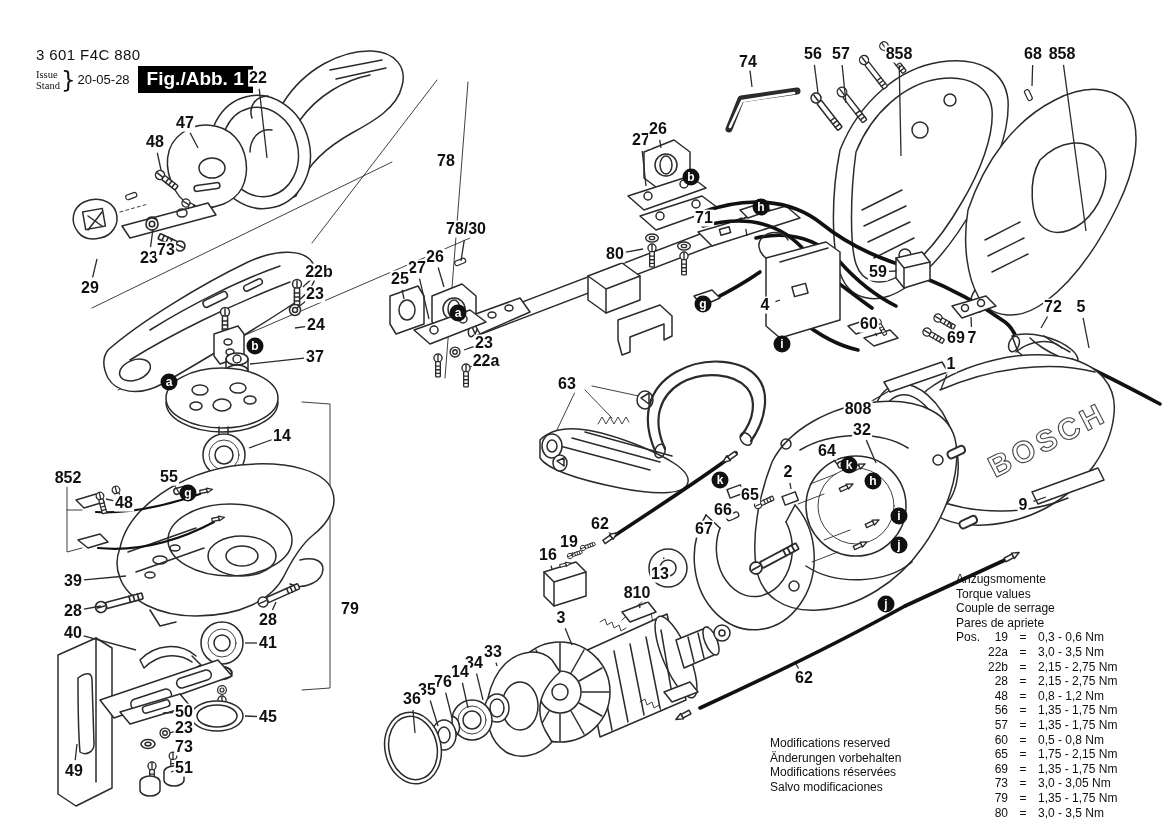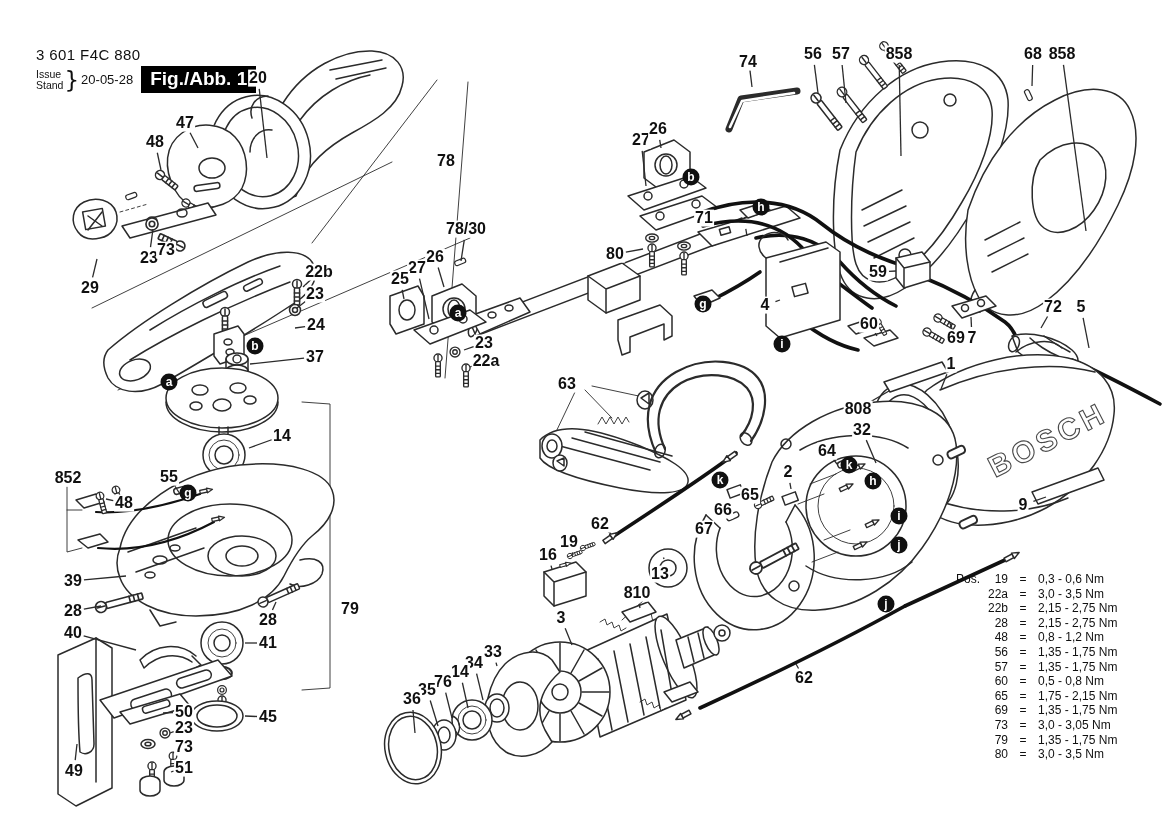--- a/index.html
+++ b/index.html
@@ -19,21 +19,21 @@
   #art .bosch{fill:#fff;stroke:#4a4a4a;stroke-width:1.1;font-family:"Liberation Sans",sans-serif;
     font-weight:bold;font-size:30px;letter-spacing:4px;}
   #leaders line{stroke:#2b2b2b;stroke-width:1.3;}
   .callout{position:absolute;transform:translate(-50%,-50%);font-weight:bold;font-size:16px;
     color:#101010;background:#fff;padding:0 1px;line-height:1.05;white-space:nowrap;}
   .letter{position:absolute;transform:translate(-50%,-50%);width:17px;height:17px;border-radius:50%;
     background:#101010;color:#fff;font-weight:bold;font-size:12px;line-height:17px;text-align:center;}
   #header{position:absolute;left:36px;top:46px;color:#101010;}
   #header .pn{font-size:15px;letter-spacing:.4px;}
   #header .issue-row{display:flex;align-items:center;margin-top:3px;}
-  #header .issue-stand{font-size:10.5px;line-height:11px;}
+  #header .issue-stand{font-size:10.5px;line-height:11px;font-family:Liberation Serif, serif;}
   #header .brace{font-size:23px;font-weight:400;margin:0 2px 0 1px;font-family:"DejaVu Sans",sans-serif;}
   #header .date{font-size:13px;margin-right:8px;}
   #header .figbox{background:#000;color:#fff;font-weight:bold;font-size:19px;padding:2px 9px 3px 9px;}
   #torque{position:absolute;left:956px;top:572px;color:#101010;font-size:12px;line-height:14.6px;}
   #torque .trow{display:flex;}
   #torque .tposlbl{width:28px;}
   #torque .tpos{width:24px;text-align:right;}
   #torque .teq{width:30px;text-align:center;}
   #mods{position:absolute;left:770px;top:736px;color:#101010;font-size:12px;line-height:14.5px;}
 </style>
@@ -508,20 +508,26 @@
         <div>Issue</div>
         <div>Stand</div>
       </div>
       <div class="brace">}</div>
       <div class="date">20-05-28</div>
       <div class="figbox">Fig./Abb. 1</div>
     </div>
   </div>
 
   <div id="torque">
+    <div id="torque-titles">
+        <div>Anzugsmomente</div>
+        <div>Torque values</div>
+        <div>Couple de serrage</div>
+        <div>Pares de apriete</div>
+      </div>
     <div id="torque-rows">
         <div class="trow">
           <span class="tposlbl">Pos.</span>
           <span class="tpos">19</span>
           <span class="teq">=</span>
           <span class="tval">0,3 - 0,6 Nm</span>
         </div>
         <div class="trow">
           <span class="tposlbl"></span>
           <span class="tpos">22a</span>
@@ -590,23 +596,29 @@
         </div>
         <div class="trow">
           <span class="tposlbl"></span>
           <span class="tpos">80</span>
           <span class="teq">=</span>
           <span class="tval">3,0 - 3,5 Nm</span>
         </div>
       </div>
   </div>
 
+  <div id="mods">
+      <div>Modifications reserved</div>
+      <div>Änderungen vorbehalten</div>
+      <div>Modifications réservées</div>
+      <div>Salvo modificaciones</div>
+    </div>
 
   <div id="labels-layer">
-      <div class="callout" style="left: 258px; top: 78px;">20</div>
+      <div class="callout" style="left: 258px; top: 78px;">22</div>
       <div class="callout" style="left: 185px; top: 123px;">47</div>
       <div class="callout" style="left: 155px; top: 142px;">48</div>
       <div class="callout" style="left: 149px; top: 258px;">23</div>
       <div class="callout" style="left: 166px; top: 250px;">73</div>
       <div class="callout" style="left: 90px; top: 288px;">29</div>
       <div class="callout" style="left: 319px; top: 272px;">22b</div>
       <div class="callout" style="left: 315px; top: 294px;">23</div>
       <div class="callout" style="left: 316px; top: 325px;">24</div>
       <div class="callout" style="left: 315px; top: 357px;">37</div>
       <div class="callout" style="left: 282px; top: 436px;">14</div>

